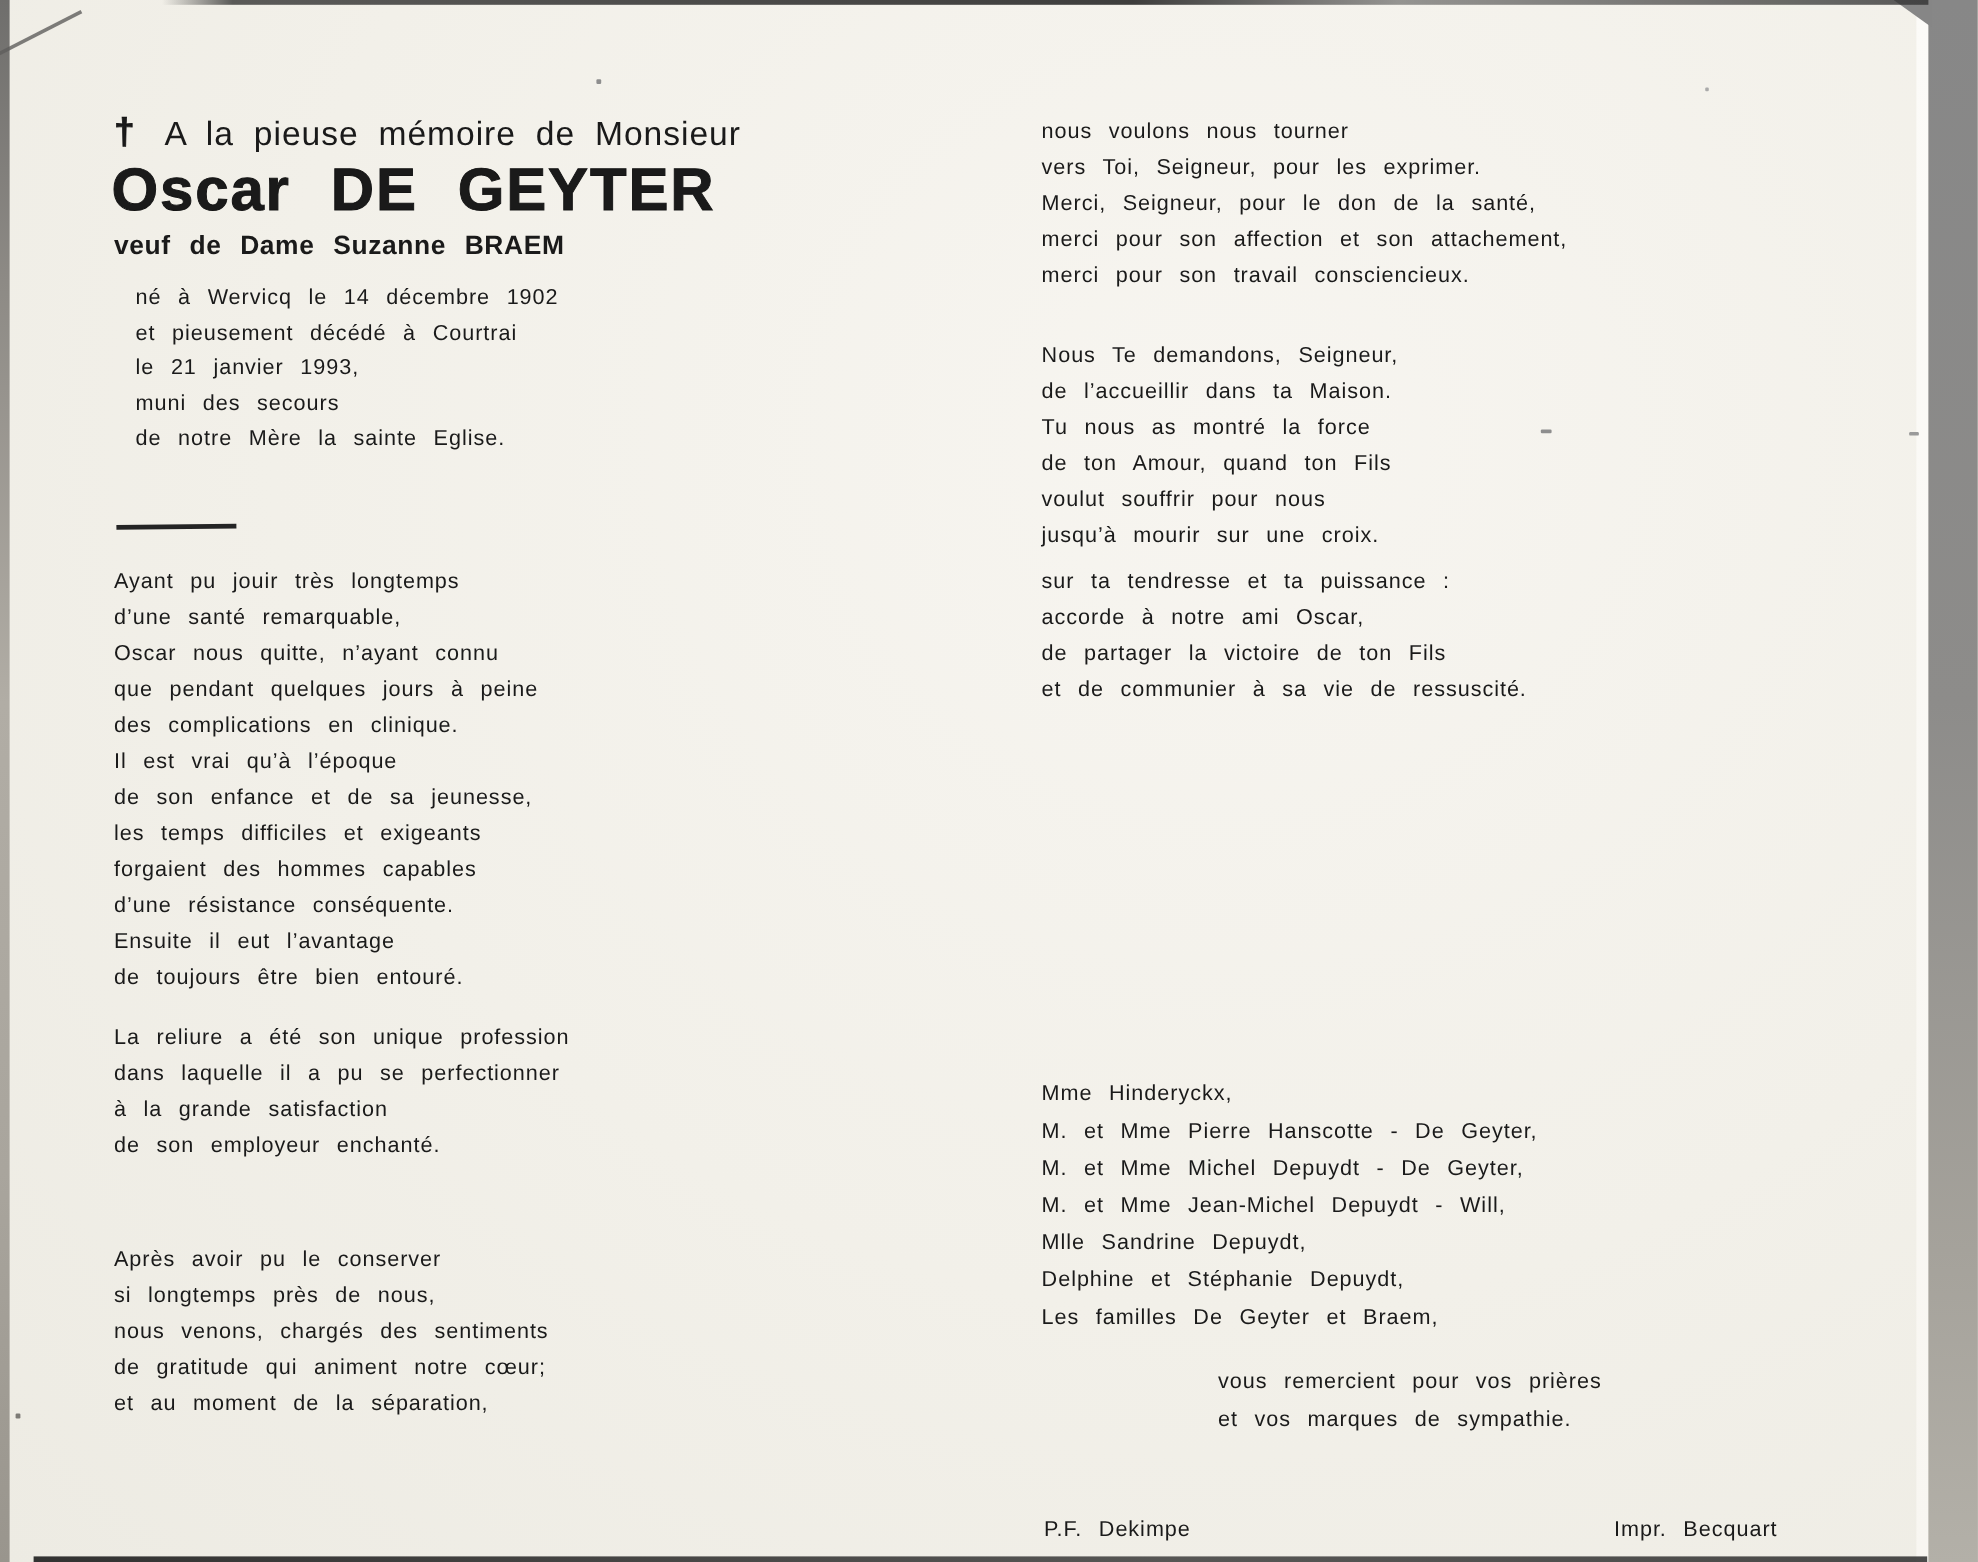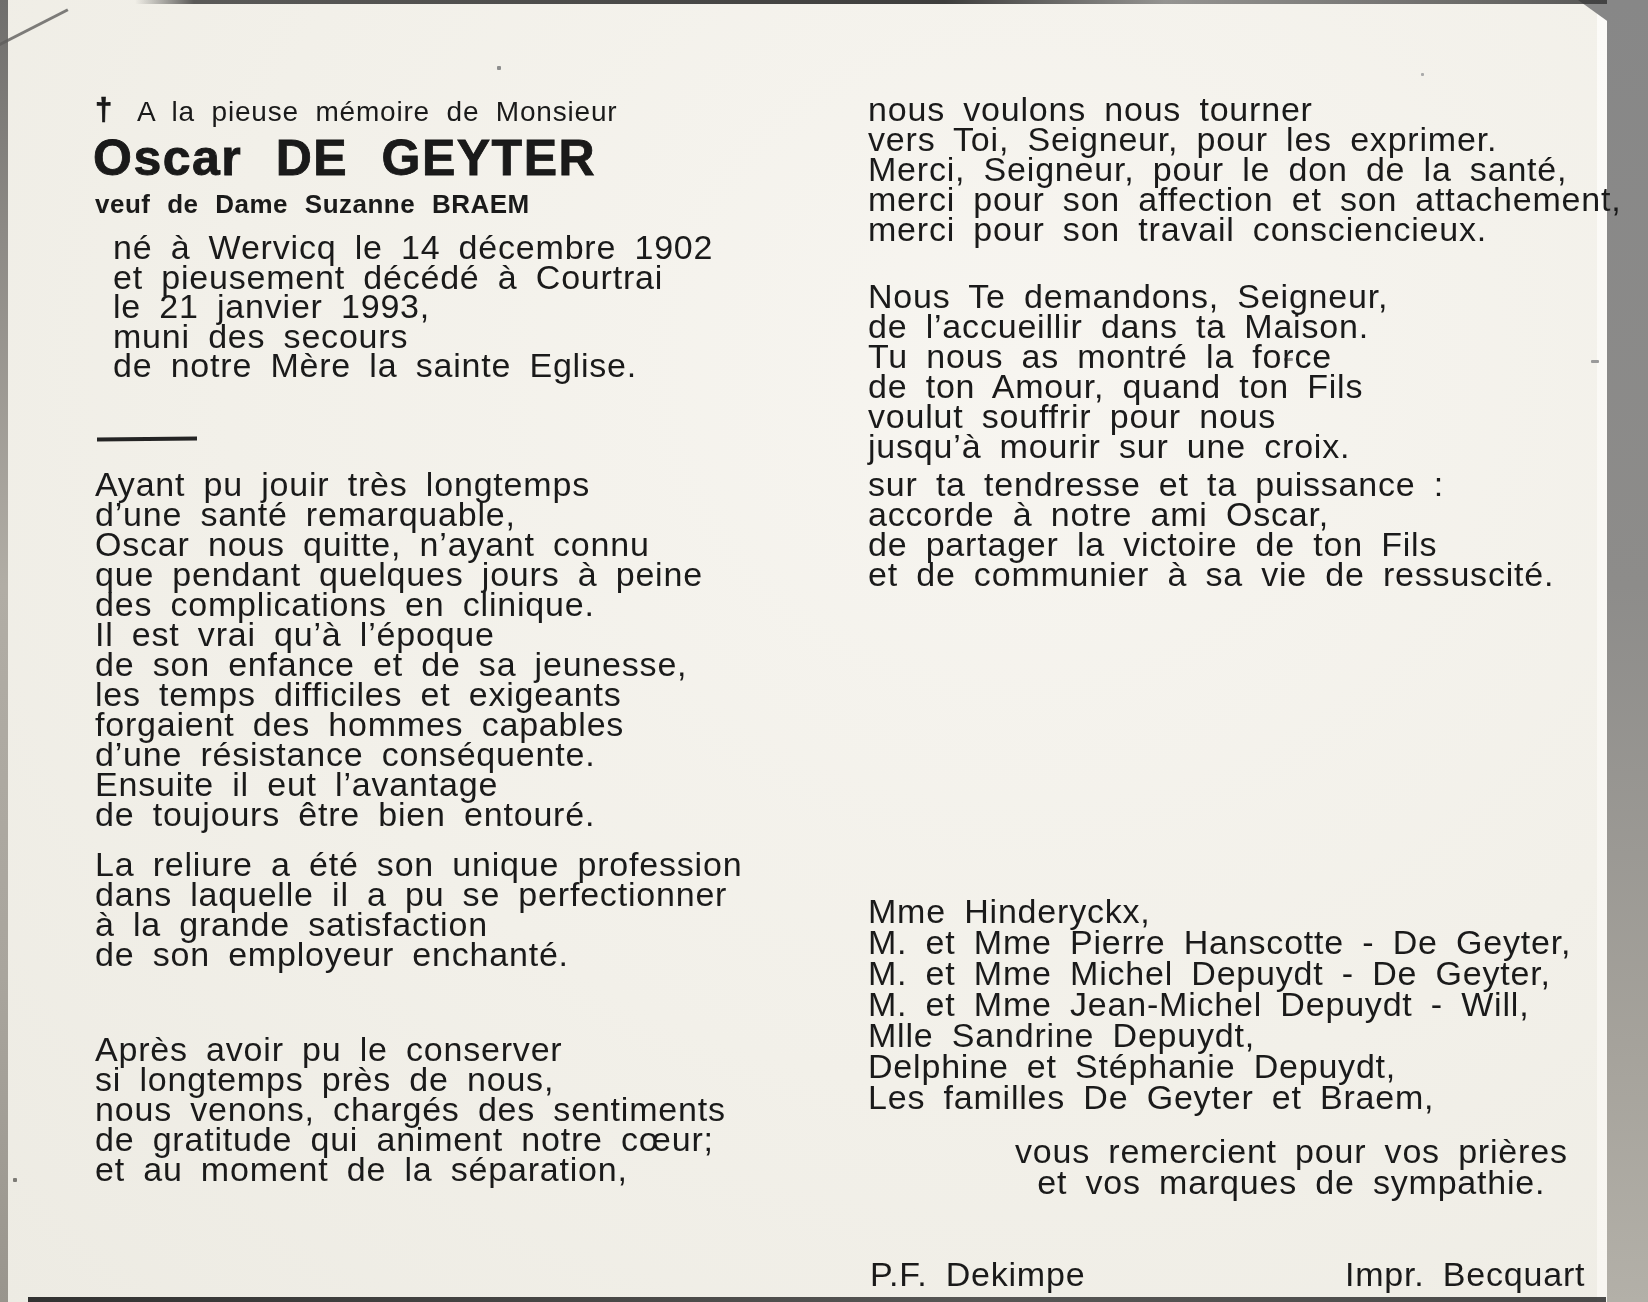--- a/index.html
+++ b/index.html
@@ -4,43 +4,43 @@
 <style>
   html,body{margin:0;padding:0;}
   body{width:1648px;height:1302px;overflow:hidden;background:#9a9892;}
   .canvas{
     position:relative;width:1648px;height:1302px;
     background:radial-gradient(ellipse at 62% 28%, #f7f5f0 0%, #f2f0e9 55%, #edebe3 100%);
     font-family:"Liberation Sans","DejaVu Sans",sans-serif;
     color:#171717;
   }
   .blk{position:absolute;white-space:nowrap;color:#1a1a1a;
-       font-size:34px;line-height:30px;letter-spacing:0.8px;word-spacing:8px;}
+       font-size:18px;line-height:30px;letter-spacing:0.8px;word-spacing:8px;}
   .blk .line{height:inherit;}
   
   .memorial{left:95px;top:94px;font-size:28px;line-height:34px;}
   .cross{display:inline-block;font-weight:bold;font-size:31px;margin-right:24px;
          transform:translateY(-1px);-webkit-text-stroke:0.6px #111;}
   .name{left:93px;top:130px;font-size:50px;line-height:56px;font-weight:bold;
         letter-spacing:1.5px;word-spacing:18px;margin:0;-webkit-text-stroke:0.8px #141414;}
-  .relict{left:95px;top:189px;font-size:26px;line-height:31px;font-weight:bold;
+  .relict{left:95px;top:189px;font-size:22px;line-height:31px;font-weight:bold;
           word-spacing:9px;letter-spacing:0.5px;}
   .vitals{left:95px;top:233px;line-height:29.6px;margin-left:18px;}
   .divider{position:absolute;left:97px;top:437px;width:100px;height:3.5px;
            background:#242424;transform:rotate(-0.6deg);}
   
   .lp1{left:95px;top:469px;line-height:30px;}
   .lp2{left:95px;top:849px;line-height:30px;}
   .lp3{left:95px;top:1034px;line-height:30px;}
   
   .rp1{left:868px;top:94px;line-height:30px;}
   .rp2{left:868px;top:281px;line-height:30px;}
   .rp3{left:868px;top:469px;line-height:30px;}
   .mourners{left:868px;top:896px;line-height:31px;}
-  .thanks{left:1015px;top:1136px;line-height:31px;text-align:center;}
+  .thanks{left:1015px;top:1136px;line-height:31px;}
   .footer-left{left:870px;top:1259px;}
   .footer-right{left:1345px;top:1259px;}
   
   .right-band{position:absolute;left:1607px;top:0;width:41px;height:1302px;
               background:linear-gradient(180deg,#878787 0%,#8d8c8a 45%,#a5a29b 80%,#b3b0a8 100%);}
   .card-edge-highlight{position:absolute;left:1597px;top:0;width:10px;height:1302px;
               background:linear-gradient(180deg,#fcfbf8,#f8f6f1);}
   .corner-notch{position:absolute;left:1578px;top:0;width:32px;height:23px;background:#868686;
               clip-path:polygon(0 0,100% 0,100% 100%);}
   .top-edge{position:absolute;left:135px;top:0;width:1472px;height:4px;

